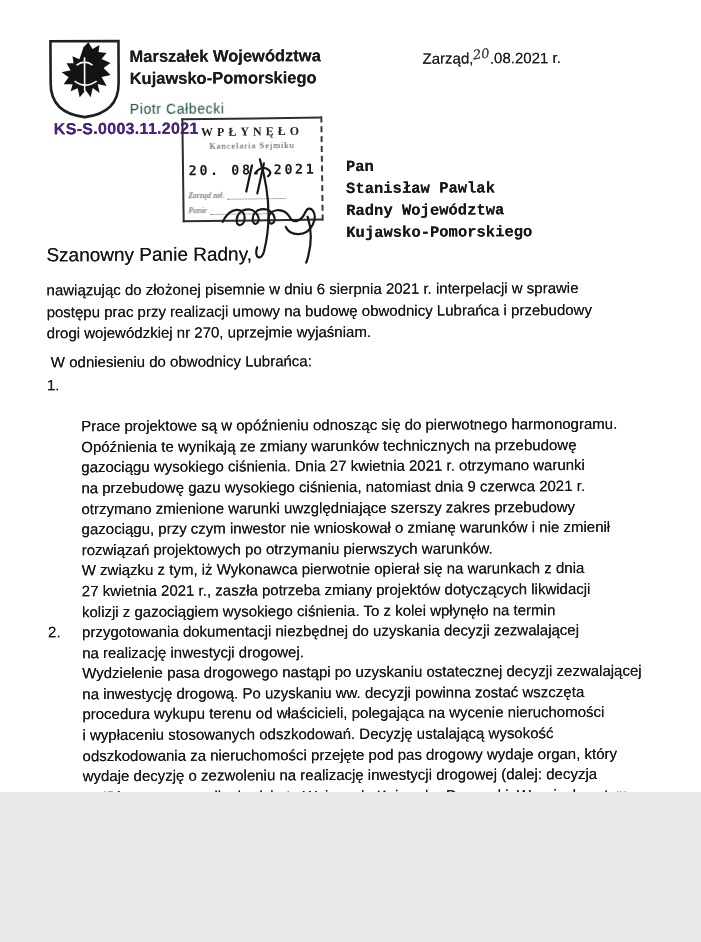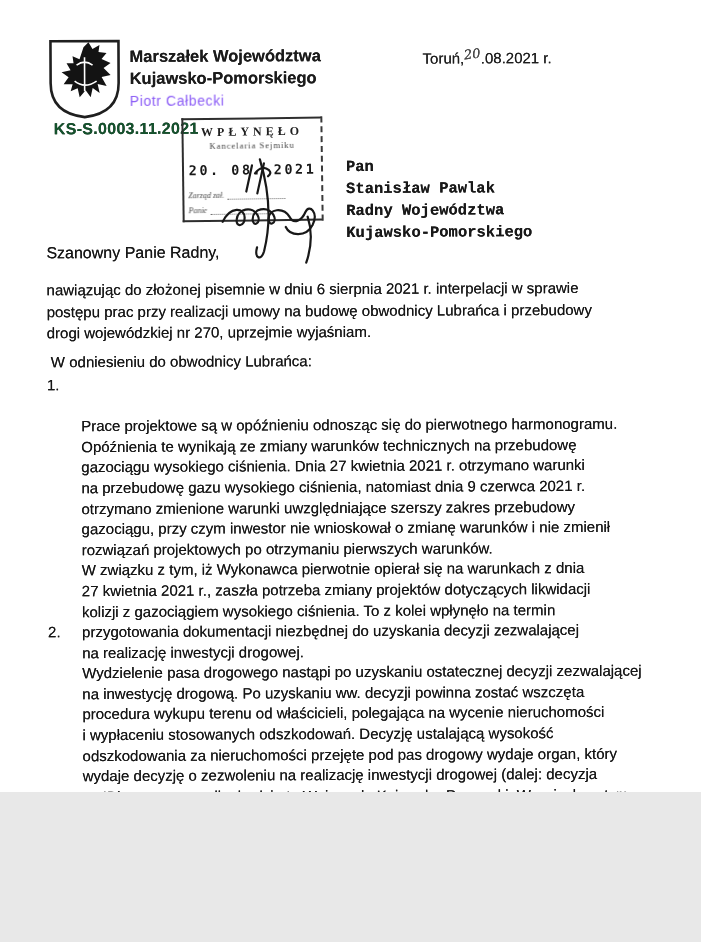--- a/index.html
+++ b/index.html
@@ -8,25 +8,25 @@
     margin:0 auto;overflow:hidden;
     font-family:"Liberation Sans",sans-serif;color:#161616;
   }
   .scan{position:absolute;inset:0;transform:rotate(-0.25deg);}
   .inktext{text-shadow:0 0 0.5px rgba(10,10,10,0.85);}
 
   
   .emblem{position:absolute;left:48px;top:36px;width:76px;height:84px;}
   .sender{position:absolute;left:131px;top:44px;}
   .sender-title{font-weight:700;font-size:16.5px;line-height:22px;color:#1b1b1b;}
-  .sender-name{margin-top:4px;font-size:14px;color:#8b5cf6;letter-spacing:.6px;filter:blur(.45px);}
+  .sender-name{margin-top:12px;font-size:14px;color:#14532d;letter-spacing:.6px;filter:blur(.45px);}
   .place-date{position:absolute;left:424px;top:50px;font-size:15px;color:#1d1d1d;}
   .hand-day{display:inline-block;font-family:"DejaVu Serif",serif;font-style:italic;
     font-size:13px;color:#4c4c4c;transform:rotate(-7deg) translateY(-5px);}
-  .ref{position:absolute;left:55px;top:119px;font-size:16px;font-weight:700;letter-spacing:.3px;color:#14532d;}
+  .ref{position:absolute;left:55px;top:119px;font-size:16px;font-weight:700;letter-spacing:.3px;color:#4c1d95;}
 
   
   .stamp{
     position:absolute;left:183px;top:117px;width:141px;height:104px;
     border:2px solid #2e2e2e;border-right:2px dashed #3a3a3a;
     transform:rotate(-0.5deg);text-align:center;box-sizing:border-box;
     font-family:"Liberation Serif",serif;color:#262626;
   }
   .stamp-title{margin-top:5px;font-size:12px;font-weight:700;letter-spacing:4px;color:#202020;}
   .stamp-sub{margin-top:1px;font-size:8.5px;letter-spacing:1px;color:#3e3e3e;filter:blur(.3px);}
@@ -37,21 +37,21 @@
   .stamp-row.r1{top:71px;}
   .stamp-row.r2{top:86px;}
   .dotline{display:inline-block;width:58px;border-bottom:1px dotted #6b6b6b;height:7px;}
   .sig-svg{position:absolute;left:22px;top:36px;width:160px;height:130px;overflow:visible;z-index:3;}
 
   
   .recipient{position:absolute;left:347px;top:156px;font-size:15.5px;font-weight:700;
     line-height:22px;white-space:pre-line;color:#181818;font-family:Liberation Mono, monospace;}
 
   
-  .salutation{position:absolute;left:47px;top:243px;font-size:16px;}
+  .salutation{position:absolute;left:47px;top:243px;font-size:19px;}
   .intro{position:absolute;left:47px;top:278px;width:625px;font-size:15px;
     line-height:21.5px;white-space:pre-line;}
   .section-heading{position:absolute;left:51px;top:352px;font-size:15px;}
   .list-item{position:absolute;left:47px;width:635px;font-size:15px;line-height:20.6px;
     white-space:pre-line;padding-left:34px;text-indent:-13px;box-sizing:border-box;}
   .list-item .num{position:absolute;left:0;top:0;text-indent:0;}
   .li-1{top:374px;}
   .li-2{top:621px;}
 
   
@@ -74,21 +74,21 @@
       <path d="M30 28 q8 -6 16 0 M28 44 q10 8 22 0 M38 20 v34" stroke="#ffffff" stroke-width="1.6" fill="none"></path>
     </svg>
 
     <div class="sender">
       <div class="sender-title inktext">Marszałek Województwa</div>
       <div class="sender-title inktext">Kujawsko-Pomorskiego</div>
       <div class="sender-name">Piotr Całbecki</div>
     </div>
 
     <div class="place-date inktext">
-      <span>Toruń,</span><span class="hand-day">20</span><span>.08.2021 r.</span>
+      <span>Zarząd,</span><span class="hand-day">20</span><span>.08.2021 r.</span>
     </div>
 
     <div class="ref inktext">KS-S.0003.11.2021</div>
 
     <div class="stamp">
       <div class="stamp-title">WPŁYNĘŁO</div>
       <div class="stamp-sub">Kancelaria Sejmiku</div>
       <div class="stamp-date">20. 08. 2021</div>
       <div class="stamp-row r1">
         <span>Zarząd zał.</span>

